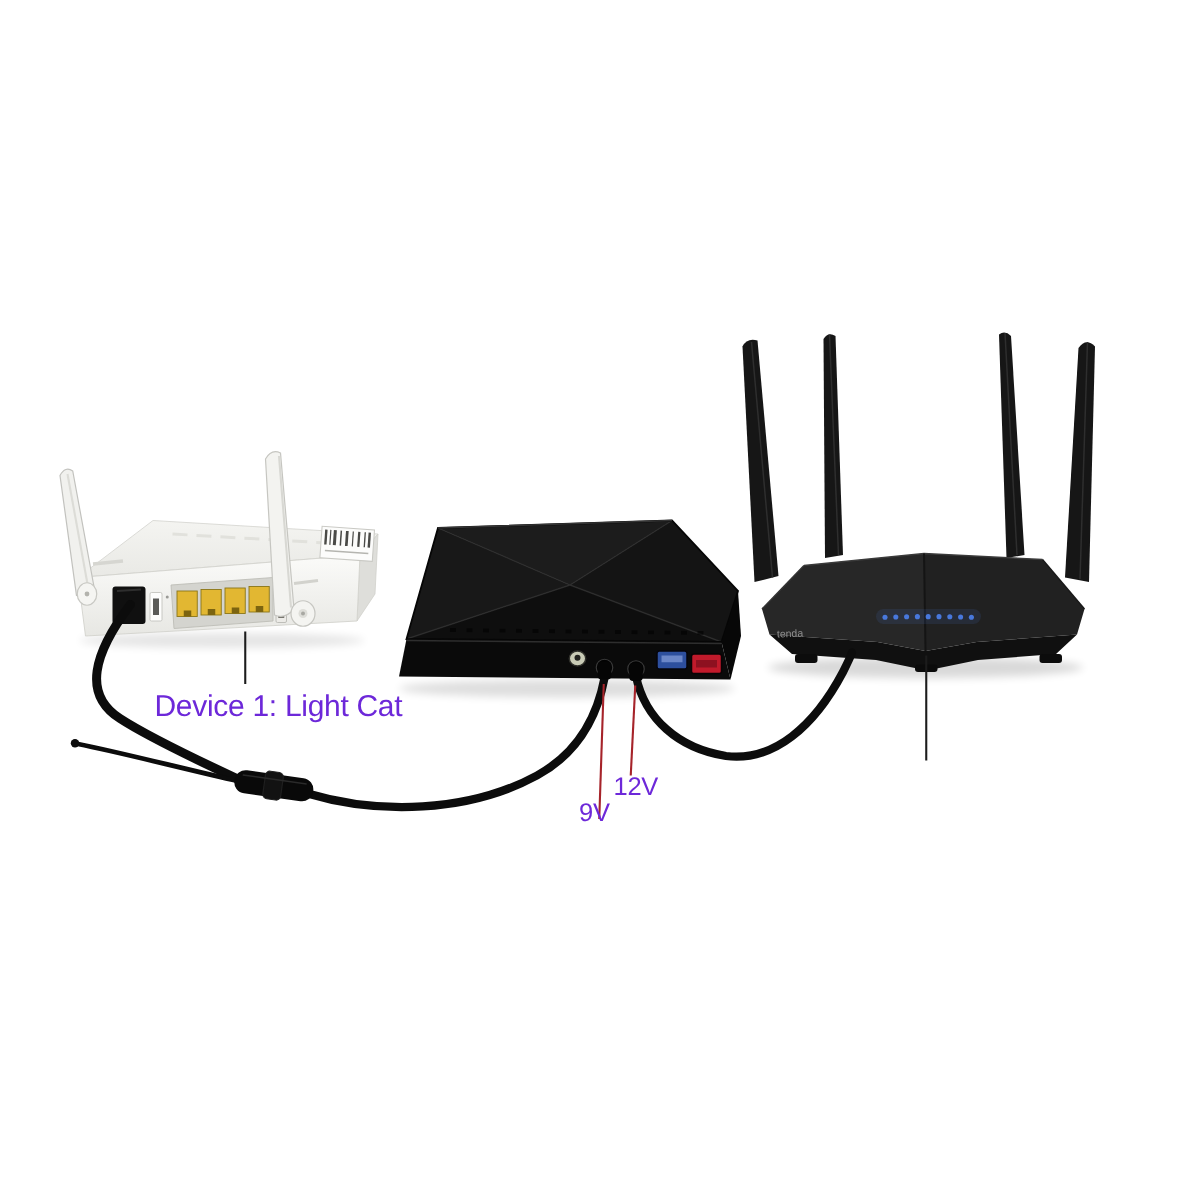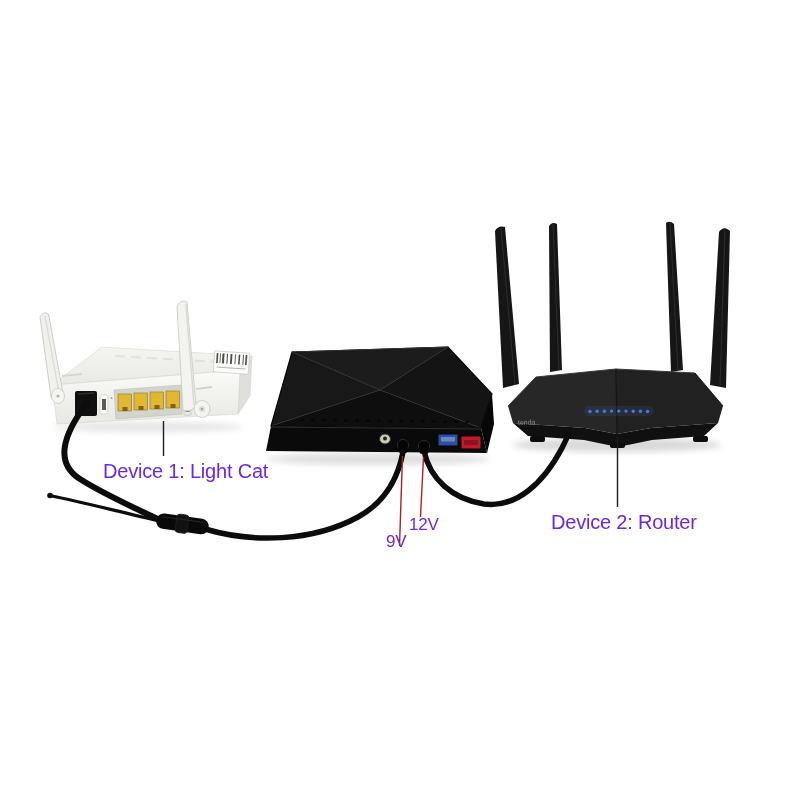--- a/index.html
+++ b/index.html
@@ -210,16 +210,15 @@
       <line x1="163.5" y1="421" x2="163.5" y2="456"></line>
       <line x1="617.5" y1="437" x2="617.5" y2="507"></line>
     </g>
     <g stroke-width="1.4" stroke="#a6232a">
       <line x1="402.5" y1="456" x2="399.5" y2="546"></line>
       <line x1="423.5" y1="457" x2="420.5" y2="517"></line>
     </g>
   </svg>
 
   <div class="callout device-label" style="left:103px; top:460px;">Device 1: Light Cat</div>
-  <div class="callout device-label" style="left:551px; top:511px;">Device 2: Router</div>
   <div class="callout volt-label" style="left:409px; top:515px;">12V</div>
   <div class="callout volt-label" style="left:386px; top:532px;">9V</div>
 </div>
 
 </body></html>

